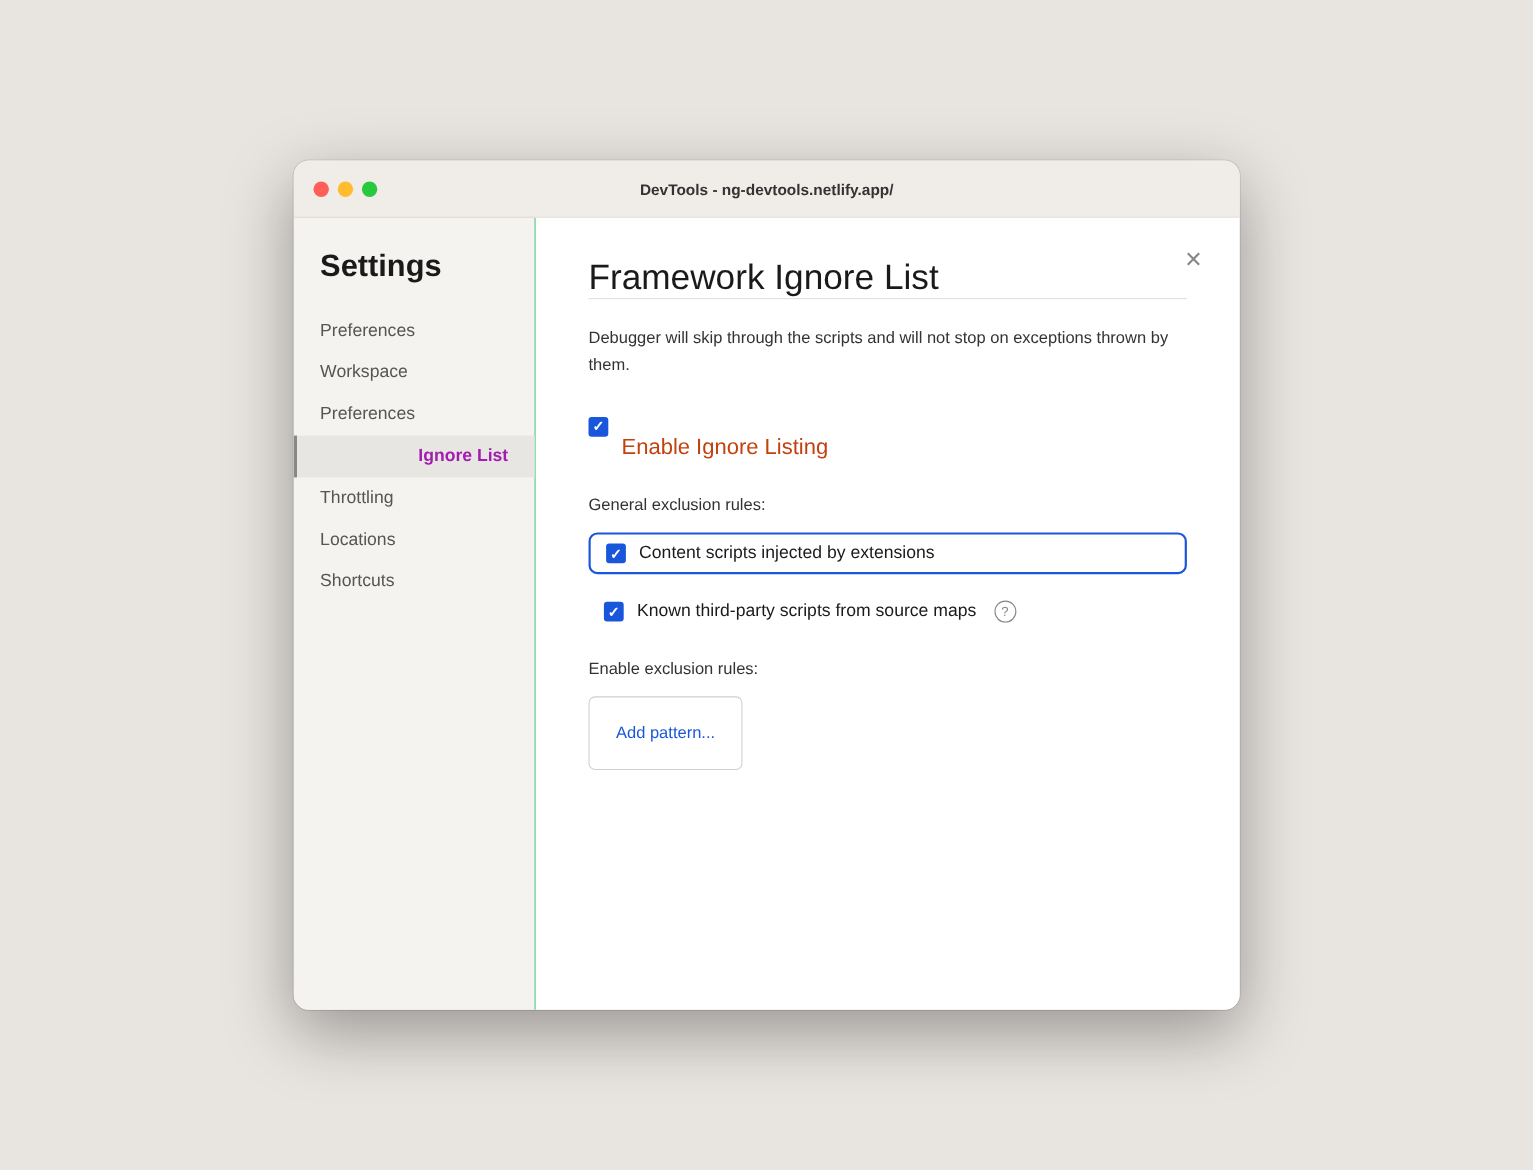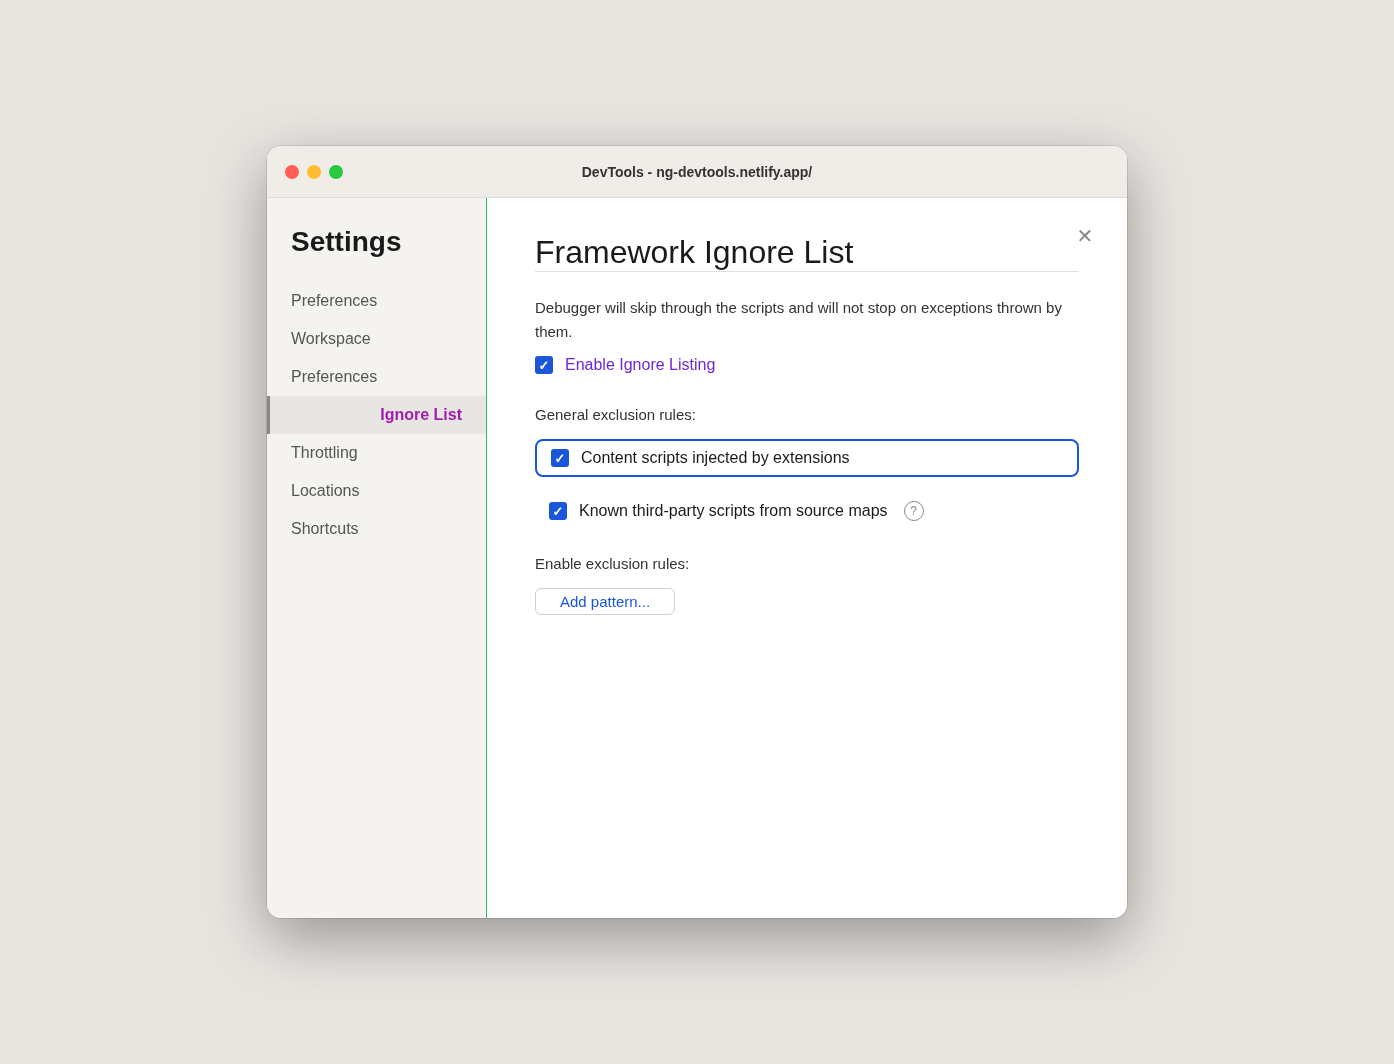--- a/index.html
+++ b/index.html
@@ -148,22 +148,23 @@
     }
 
     .enable-ignore-row {
       display: flex;
       align-items: center;
       gap: 12px;
       margin-bottom: 32px;
     }
 
     .enable-ignore-label {
-      font-size: 16px;
-      color: #6d28d9;
+      font-size: 20px;
+      color: #c2410c;
+      margin-top: 40px;
     }
 
     .section-label {
       font-size: 15px;
       color: #333;
       margin-bottom: 16px;
       font-weight: 500;
     }
 
     .checkbox-row {
@@ -224,21 +225,21 @@
       color: #333;
       margin-top: 24px;
       margin-bottom: 16px;
       font-weight: 500;
     }
 
     .add-pattern-btn {
       border: 1.5px solid #d0d0d0;
       background: white;
       border-radius: 6px;
-      padding: 4px 24px;
+      padding: 24px 24px;
       font-size: 15px;
       color: #1a56db;
       cursor: pointer;
       font-weight: 400;
     }
   </style>
 </head>
 <body>
 
 <div class="window">

